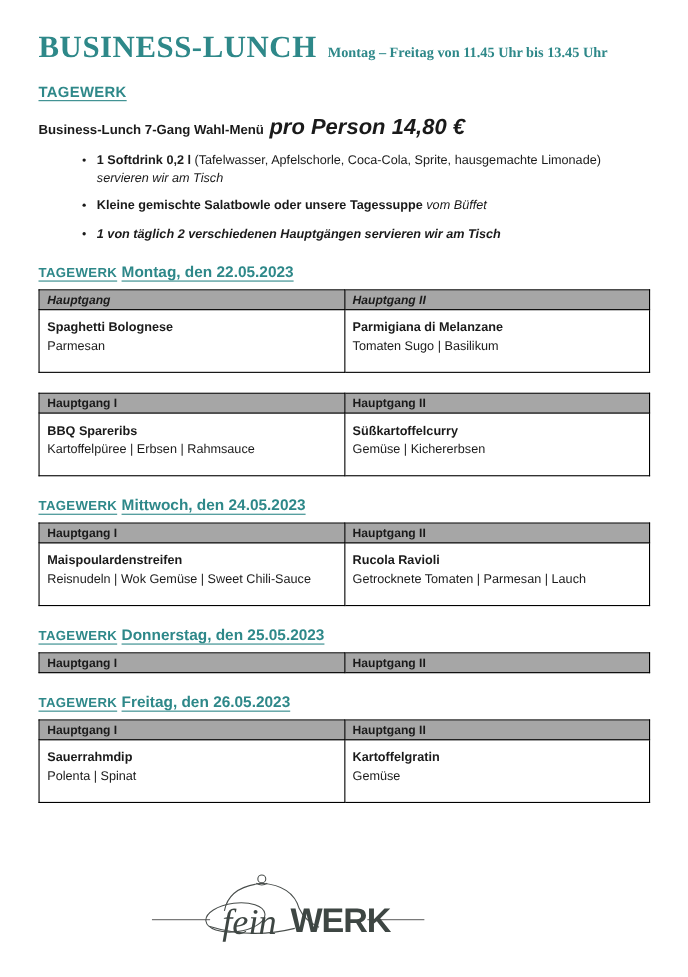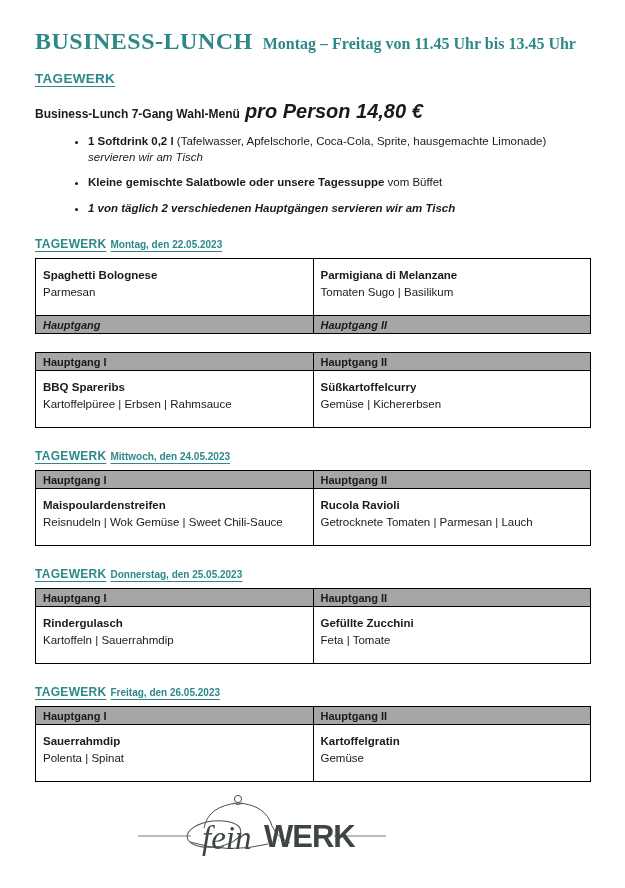--- a/index.html
+++ b/index.html
@@ -6,52 +6,52 @@
   body{
     width:625px;height:888px;background:#ffffff;overflow:hidden;position:relative;
     font-family:"Liberation Sans",sans-serif;color:#1a1a1a;
     -webkit-font-smoothing:antialiased;
   }
   .content{position:absolute;left:35px;top:28px;width:556px;}
 
   
   .title-row{white-space:nowrap;}
   .doc-title{
-    font-family:"Liberation Serif",serif;font-weight:bold;font-size:24px;
+    font-family:"Liberation Serif",serif;font-weight:bold;font-size:28px;
     color:#2E8889;letter-spacing:.5px;
   }
   .doc-subtitle{
-    font-family:"Liberation Serif",serif;font-weight:bold;font-size:16px;
+    font-family:"Liberation Serif",serif;font-weight:bold;font-size:13px;
     color:#2E8889;margin-left:10px;
   }
 
   
   .main-heading{
     margin-top:16px;font-size:13.5px;font-weight:bold;color:#2E8889;
     text-decoration:underline;text-underline-offset:3px;letter-spacing:.3px;
   }
 
   
   .menu-line{margin-top:14px;font-size:12px;font-weight:bold;}
   .menu-price{font-size:20px;font-weight:bold;font-style:italic;margin-left:5px;}
 
   
   ul.bullets{margin:11px 0 0 0;padding-left:41px;}
   ul.bullets li{margin-bottom:10px;font-size:11.5px;line-height:1.35;margin-left:12px;}
   ul.bullets .b{font-weight:bold;}
   ul.bullets .r{font-weight:normal;}
   ul.bullets .i-block{font-style:italic;display:block;}
-  ul.bullets .i{}
+  ul.bullets .i{font-style:italic;}
   ul.bullets .bi{font-weight:bold;font-style:italic;}
 
   
   .day{margin-top:18px;}
   .day-heading{color:#2E8889;font-weight:bold;text-decoration:underline;text-underline-offset:3px;}
   .day-name{font-size:12px;letter-spacing:.3px;}
-  .day-date{font-size:10px;margin-left:4px;}
+  .day-date{font-size:14px;margin-left:4px;}
 
   table.menu{
     width:100%;border-collapse:collapse;margin-top:6px;
     border:1.5px solid #000;table-layout:fixed;
   }
   table.menu th{
     background:#A6A6A6;border:1px solid #000;text-align:left;
     padding:2px 7px;font-size:11px;font-weight:bold;height:13px;
   }
   table.menu.italic-th th{font-style:italic;}
@@ -96,33 +96,33 @@
     </li>
   </ul>
 
   <div class="day">
     <div class="day-heading">
       <span class="day-name">TAGEWERK</span><span class="day-date">Montag, den 22.05.2023</span>
     </div>
     <table class="menu italic-th">
       <tbody>
           <tr>
+        <th>Hauptgang</th>
+        <th>Hauptgang II</th>
+      </tr>
+      <tr>
         <td>
           <span class="dish">Spaghetti Bolognese</span>
           <span class="sides">Parmesan</span>
         </td>
         <td>
           <span class="dish">Parmigiana di Melanzane</span>
           <span class="sides">Tomaten Sugo | Basilikum</span>
         </td>
       </tr>
-      <tr>
-        <th>Hauptgang</th>
-        <th>Hauptgang II</th>
-      </tr>
     </tbody>
       </table>
   </div>
 
   <div class="day">
     <table class="menu">
       <tbody>
           <tr>
         <th>Hauptgang I</th>
         <th>Hauptgang II</th>
@@ -167,30 +167,20 @@
 
   <div class="day">
     <div class="day-heading">
       <span class="day-name">TAGEWERK</span><span class="day-date">Donnerstag, den 25.05.2023</span>
     </div>
     <table class="menu">
       <tbody>
           <tr>
         <th>Hauptgang I</th>
         <th>Hauptgang II</th>
-      </tr>
-      <tr>
-        <td>
-          <span class="dish">Rindergulasch</span>
-          <span class="sides">Kartoffeln | Sauerrahmdip</span>
-        </td>
-        <td>
-          <span class="dish">Gefüllte Zucchini</span>
-          <span class="sides">Feta | Tomate</span>
-        </td>
       </tr>
     </tbody>
       </table>
   </div>
 
   <div class="day">
     <div class="day-heading">
       <span class="day-name">TAGEWERK</span><span class="day-date">Freitag, den 26.05.2023</span>
     </div>
     <table class="menu">

